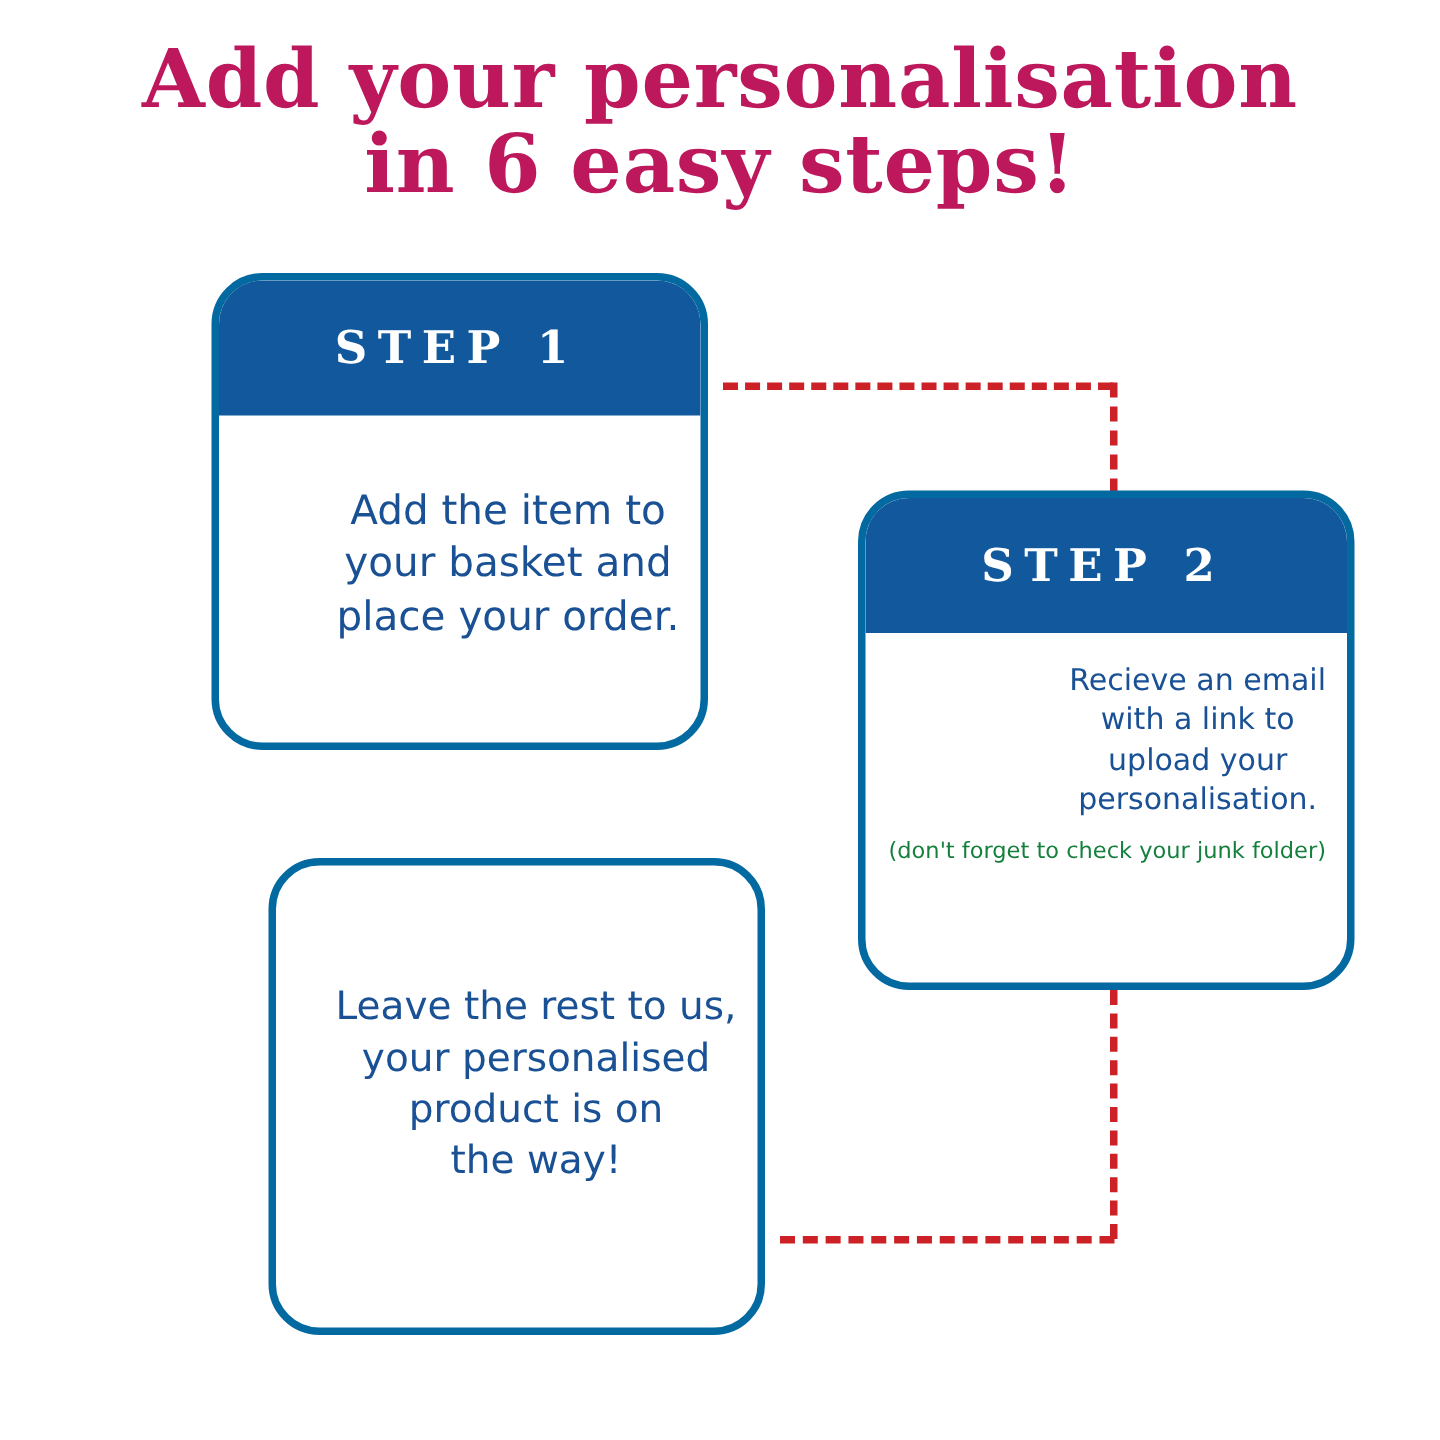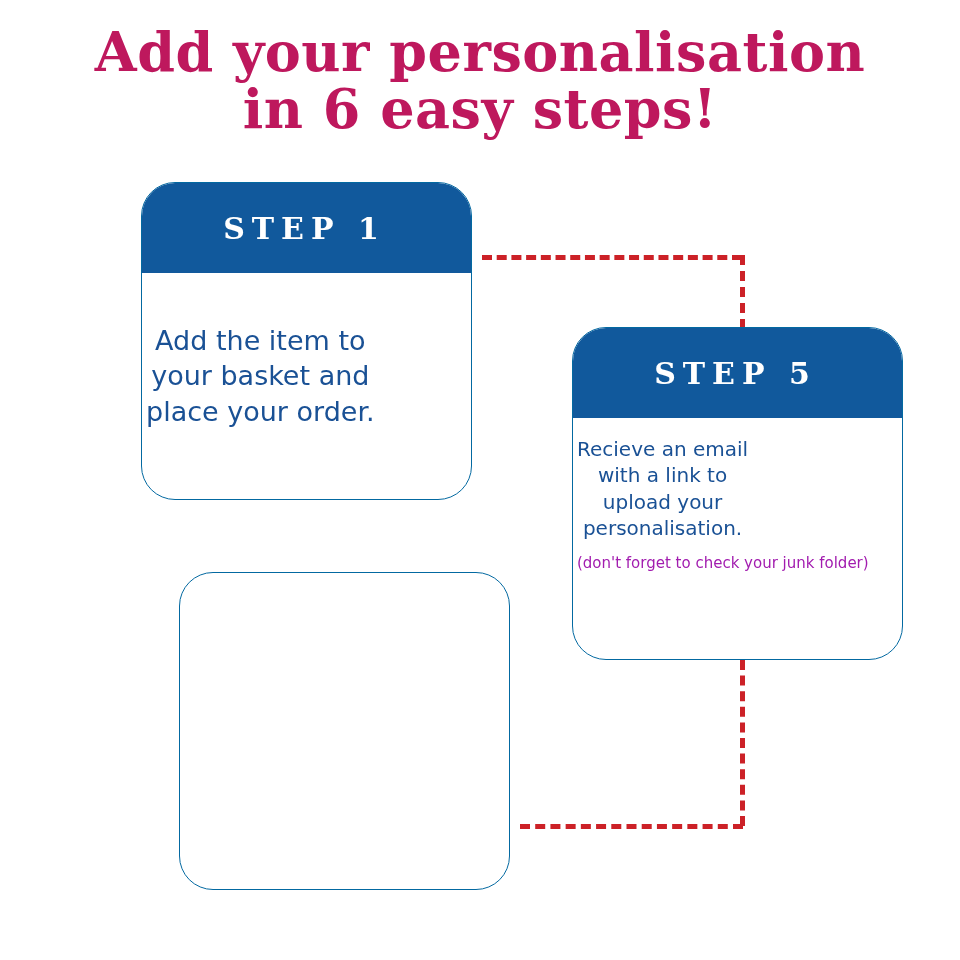--- a/index.html
+++ b/index.html
@@ -49,21 +49,21 @@
     border-top: 5px dashed #cc2127;
   }
   .conn-v {
     width: 0;
     border-left: 5px dashed #cc2127;
   }
 
   
   .step-card {
     position: absolute;
-    border: 1px solid #0369a1;
+    border: 5px solid #0369a1;
     border-radius: 34px;
     background: #ffffff;
     box-sizing: border-box;
     overflow: hidden;
     display: flex;
     flex-direction: column;
   }
   .step-header {
     background: #11599c;
     color: #ffffff;
@@ -75,35 +75,35 @@
     display: flex;
     align-items: center;
     justify-content: center;
     flex: 0 0 auto;
     padding-right: 4px;
   }
   .step-body {
     flex: 1 1 auto;
     display: flex;
     flex-direction: column;
-    align-items: flex-start;
+    align-items: flex-end;
     justify-content: center;
     padding: 6px 14px 10px 4px;
     box-sizing: border-box;
   }
   .step-text {
     color: #1a5195;
     font-family: "DejaVu Sans", sans-serif;
     font-size: 27px;
     line-height: 1.30;
     text-align: center;
     white-space: pre-line;
   }
   .step-note {
-    color: #a21caf;
+    color: #15803d;
     font-family: "DejaVu Sans", sans-serif;
     font-size: 15px;
     line-height: 1.2;
     text-align: center;
     margin-top: 12px;
     white-space: nowrap;
   }
 
   
   #card-step-1 { left: 141px; top: 182px; width: 331px; height: 318px; }
@@ -147,26 +147,32 @@
   <div class="step-card" id="card-step-1">
     <div class="step-header">STEP 1</div>
     <div class="step-body">
       <div class="step-text">Add the item to
 your basket and
 place your order.</div>
     </div>
   </div>
 
   <div class="step-card" id="card-step-2">
-    <div class="step-header">STEP 5</div>
+    <div class="step-header">STEP 2</div>
     <div class="step-body">
       <div class="step-text">Recieve an email
 with a link to
 upload your
 personalisation.</div>
       <div class="step-note">(don't forget to check your junk folder)</div>
     </div>
   </div>
 
   <div class="step-card" id="card-step-3">
+    <div class="step-body">
+      <div class="step-text">Leave the rest to us,
+your personalised
+product is on
+the way!</div>
+    </div>
   </div>
 
 </div>
 
 </body></html>

